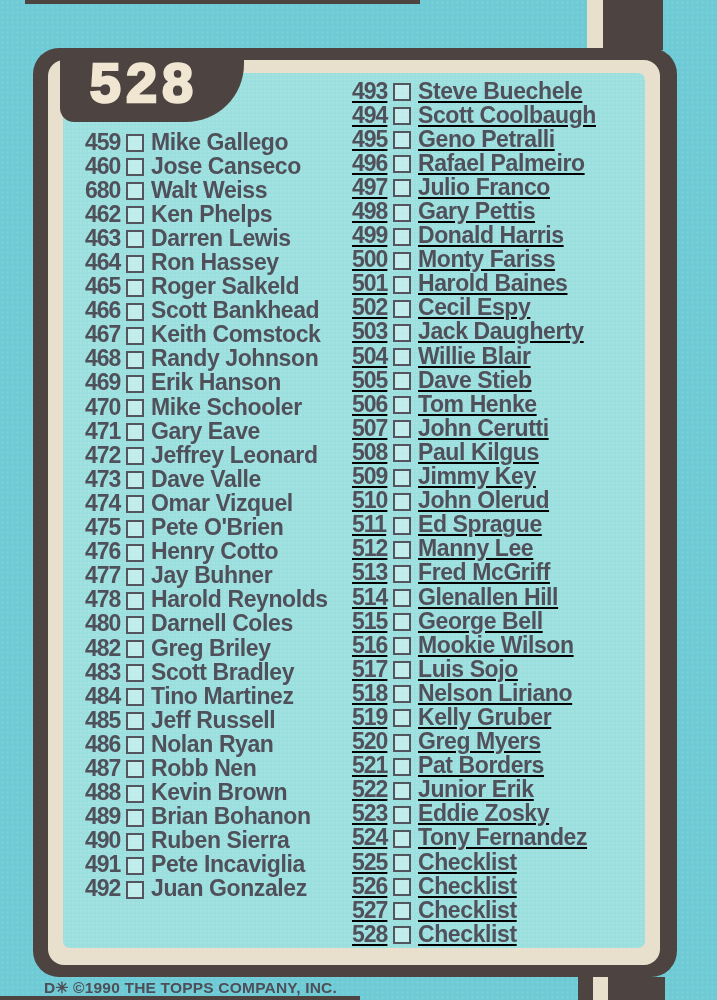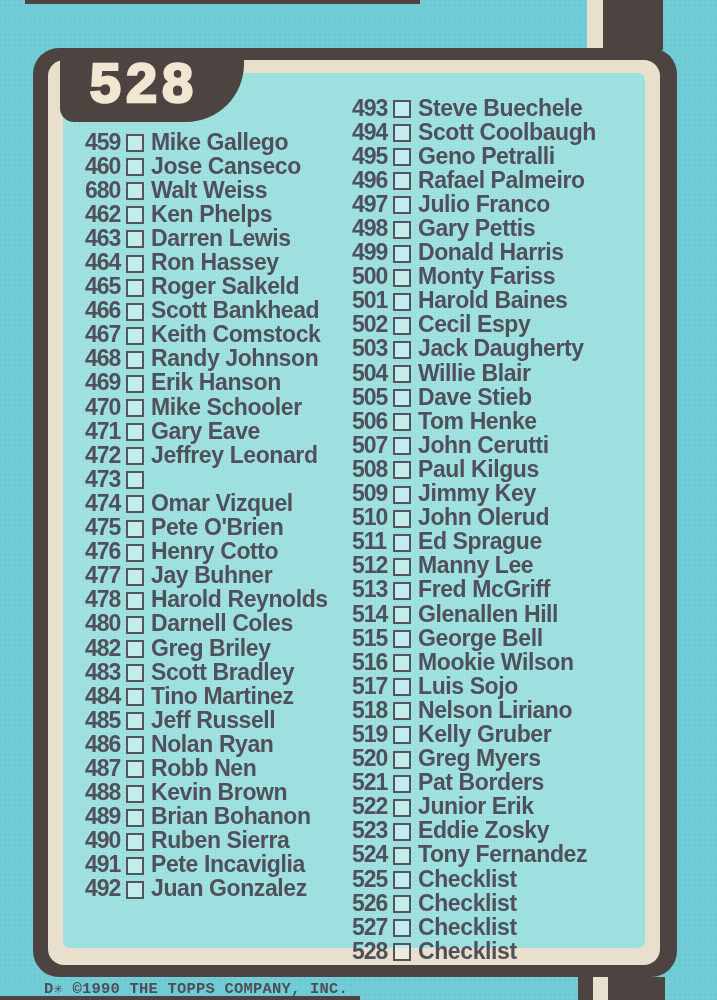--- a/index.html
+++ b/index.html
@@ -38,31 +38,31 @@
     color:#f0e6d2;font-size:56px;font-weight:700;letter-spacing:5px;
     -webkit-text-stroke:2.5px #f0e6d2;
     padding:0 18px 4px 2px;line-height:74px;
   }
   
   .strip{background:#4d4441;}
   .strip-cream{background:#e9dfcd;}
   
   .col{position:absolute;z-index:2;}
   .col-left{left:22px;top:57px;}
-  .col-right{left:289px;top:23px;}
+  .col-right{left:289px;top:6px;text-decoration:underline;}
   .row{display:flex;align-items:center;height:24.1px;white-space:nowrap;
        color:#50505a;font-weight:700;font-size:23px;letter-spacing:-0.4px;}
   .row .num{display:inline-block;width:38px;letter-spacing:-1px;}
   .row .box{flex:none;width:14px;height:14px;margin:2px 0 0 3px;
             border:2.5px solid #54545e;background:rgba(240,252,252,.45);}
   .row .name{margin-left:7px;}
   
   .footer{
     left:44px;top:979px;color:#4e4e58;font-weight:700;font-size:15.5px;
-    letter-spacing:0.2px;z-index:2;font-family:Liberation Mono, monospace;
+    letter-spacing:0.2px;z-index:2;
   }
 </style>
 </head>
 <body>
 
 <div class="abs strip" style="left:25px;top:0;width:395px;height:4px;"></div>
 <div class="abs strip" style="left:0;top:996px;width:360px;height:4px;"></div>
 
 <div class="abs strip-cream" style="left:587px;top:0;width:16px;height:50px;"></div>
 <div class="abs strip" style="left:603px;top:0;width:60px;height:50px;"></div>
@@ -144,20 +144,21 @@
             <span class="name">Gary Eave</span>
           </div>
           <div class="row">
             <span class="num">472</span>
             <span class="box"></span>
             <span class="name">Jeffrey Leonard</span>
           </div>
           <div class="row">
             <span class="num">473</span>
             <span class="box"></span>
+            <span class="name">Dave Valle</span>
           </div>
           <div class="row">
             <span class="num">474</span>
             <span class="box"></span>
             <span class="name">Omar Vizquel</span>
           </div>
           <div class="row">
             <span class="num">475</span>
             <span class="box"></span>
             <span class="name">Pete O'Brien</span>

